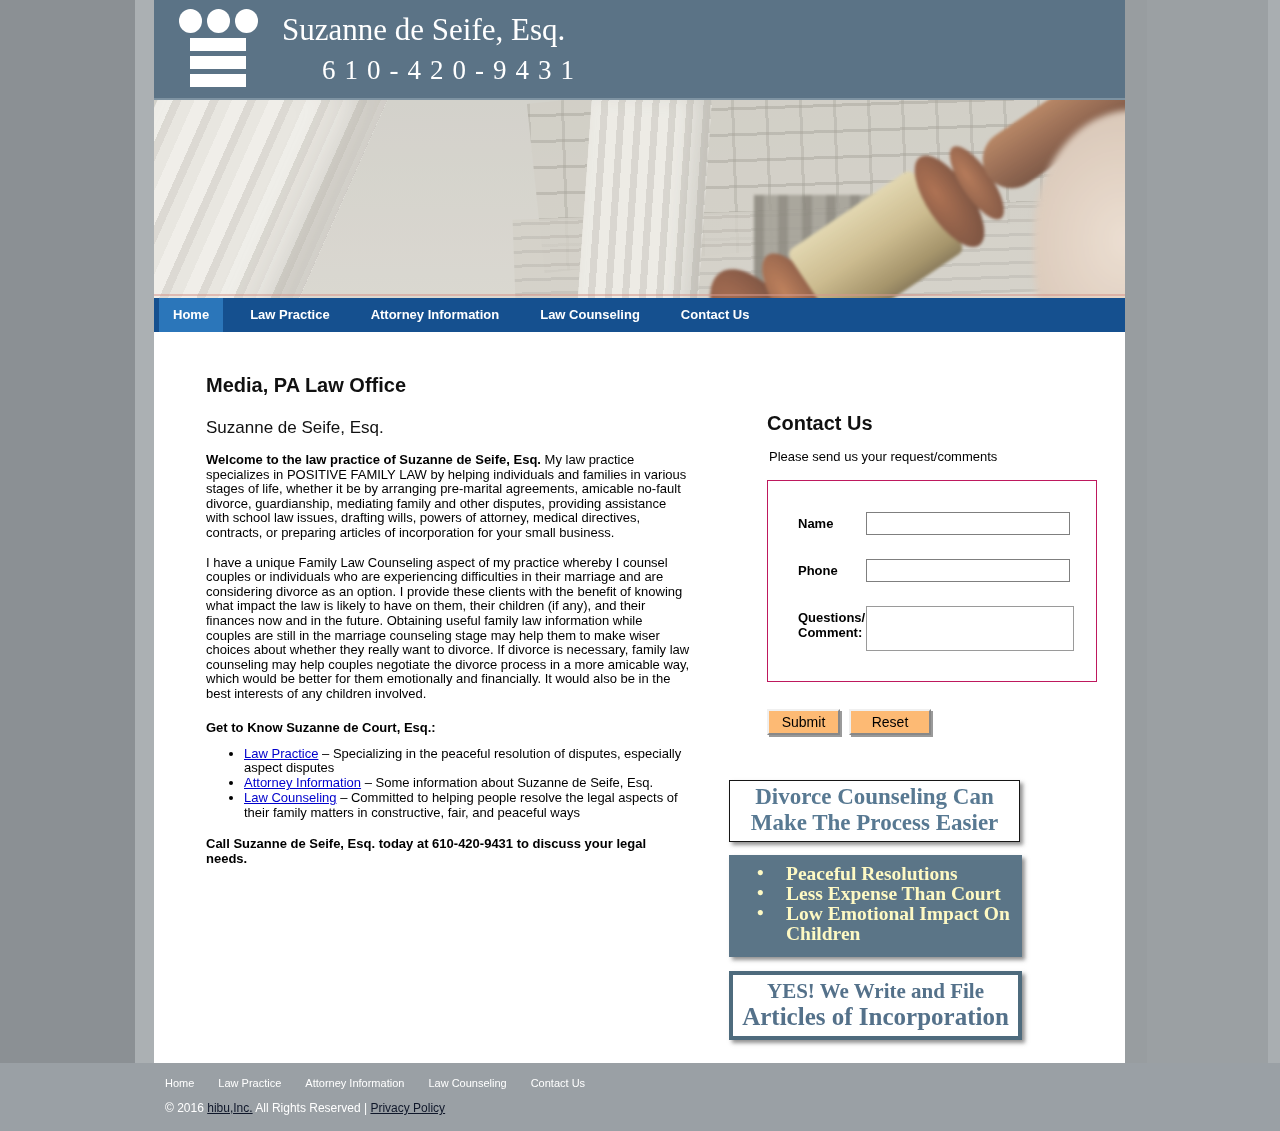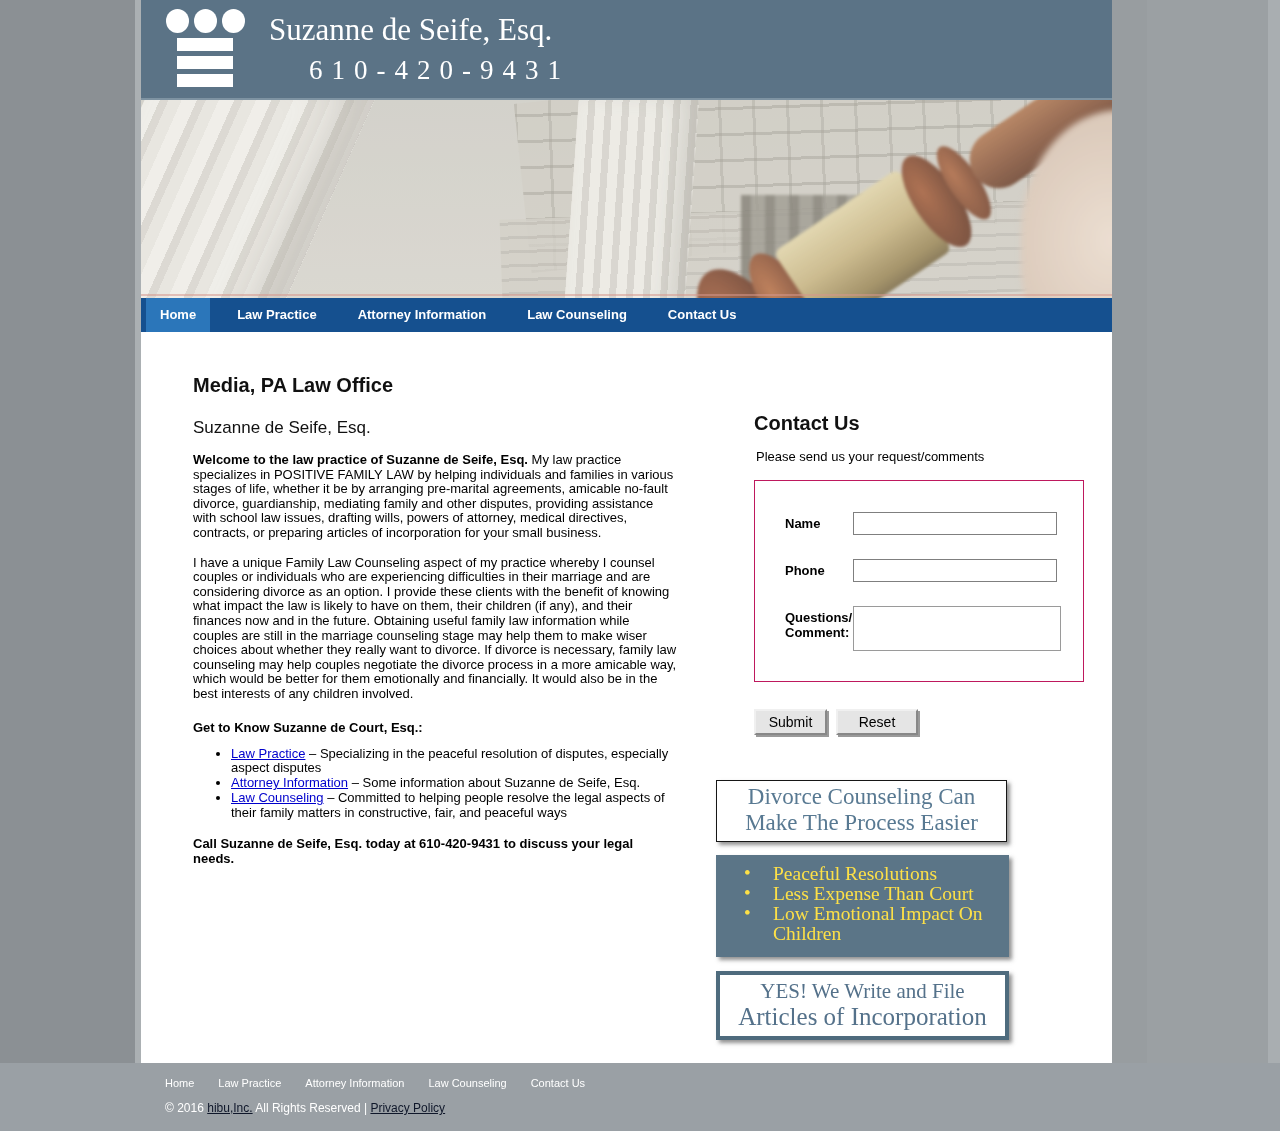--- a/index.html
+++ b/index.html
@@ -8,21 +8,21 @@
     width: 1280px; height: 1131px; position: relative; overflow: hidden;
     font-family: "Liberation Sans", sans-serif;
     background: linear-gradient(90deg,
       #8b9094 0px, #8b9094 135px,
       #abb0b3 135px, #abb0b3 154px,
       #989da0 154px, #989da0 1147px,
       #9ba0a3 1147px, #9ba0a3 1268px,
       #a9aeb1 1268px);
   }
 
-  .content-col { position: absolute; left: 141px; top: 0; width: 971px; }
+  .content-col { position: absolute; left: 154px; top: 0; width: 971px; }
 
   
   .masthead { height: 98px; background: #5b7386; position: relative; }
   .logo { position: absolute; left: 24px; top: 9px; width: 80px; cursor: pointer; }
   .logo-circles { display: flex; gap: 5px; justify-content: center; }
   .logo-circle { width: 23px; height: 24px; border-radius: 50%; background: #ffffff; }
   .logo-bars { margin-top: 5px; display: flex; flex-direction: column; gap: 5px; align-items: center; }
   .logo-bar { width: 56px; height: 13px; background: #ffffff; }
   .masthead-text { position: absolute; left: 128px; top: 12px; color: #ffffff; }
   .site-title { font-family: "Liberation Serif", serif; font-size: 31px; line-height: 36px; font-weight: 400; }
@@ -103,33 +103,33 @@
   .contact-sub { font-size: 13px; margin: 14px 0 0 40px; }
   .form-box { margin: 16px 0 0 38px; width: 330px; height: 202px;
       border: 1px solid #be185d; padding: 31px 0 0 30px; }
   .form-row { display: flex; margin-bottom: 24px; }
   .form-label { width: 68px; font-weight: bold; font-size: 13px; line-height: 15px; padding-top: 4px; flex: none; }
   .txt { width: 204px; height: 23px; border: 1px solid #7f7f7f; font-size: 13px; padding: 2px 4px;
       font-family: "Liberation Sans", sans-serif; }
   .ta { width: 208px; height: 45px; border: 1px solid #9a9a9a; resize: none; font-size: 13px;
       font-family: "Liberation Sans", sans-serif; }
   .form-buttons { margin: 27px 0 0 38px; display: flex; gap: 9px; }
-  .btn { height: 26px; background: #e5e5e5; color: #000; font-size: 14px; cursor: pointer;
+  .btn { height: 26px; background: #fdba74; color: #000; font-size: 14px; cursor: pointer;
       font-family: "Liberation Sans", sans-serif;
       border-top: 2px solid #f0f0f0; border-left: 2px solid #f0f0f0;
       border-right: 2px solid #888888; border-bottom: 2px solid #888888;
       box-shadow: 2px 2px 0 #9a9a9a; }
   .btn-submit { width: 73px; } .btn-reset { width: 82px; }
 
-  .promo { font-family: "Liberation Serif", serif; box-shadow: 3px 3px 4px rgba(55,55,55,.55); }
+  .promo { font-family: "Liberation Serif", serif; box-shadow: 3px 3px 4px rgba(55,55,55,.55); font-weight: bold; }
   .promo-divorce { margin-top: 45px; width: 291px; background: #ffffff; border: 1px solid #161616;
       text-align: center; color: #587992; font-size: 23px; line-height: 26px; padding: 3px 0 5px; }
   .promo-benefits { margin-top: 13px; width: 293px; background: #5b7587; padding: 9px 0 13px; }
   .promo-benefits ul { margin: 0; padding: 0 10px 0 28px; list-style: none; }
-  .promo-benefits li { color: #fde047; font-size: 19.5px; line-height: 20px; position: relative; padding-left: 29px; }
+  .promo-benefits li { color: #fef9c3; font-size: 19.5px; line-height: 20px; position: relative; padding-left: 29px; }
   .promo-benefits li::before { content: "•"; position: absolute; left: 0; top: -1px; font-size: 19px; }
   .promo-incorp { margin-top: 14px; width: 293px; background: #ffffff; border: 4px solid #4e6b7d;
       text-align: center; color: #54718a; padding: 4px 0 6px; }
   .pi-line1 { font-size: 21px; line-height: 24px; }
   .pi-line2 { font-size: 25px; line-height: 27px; }
 
   
   .footer { position: absolute; left: 0; top: 1063px; width: 1280px; height: 68px;
       background: #9aa0a5; color: #ffffff; padding: 14px 0 0 165px; }
   .footer-links { display: flex; }

